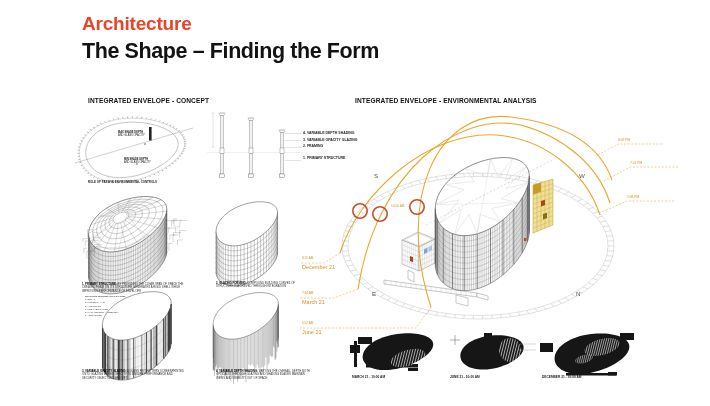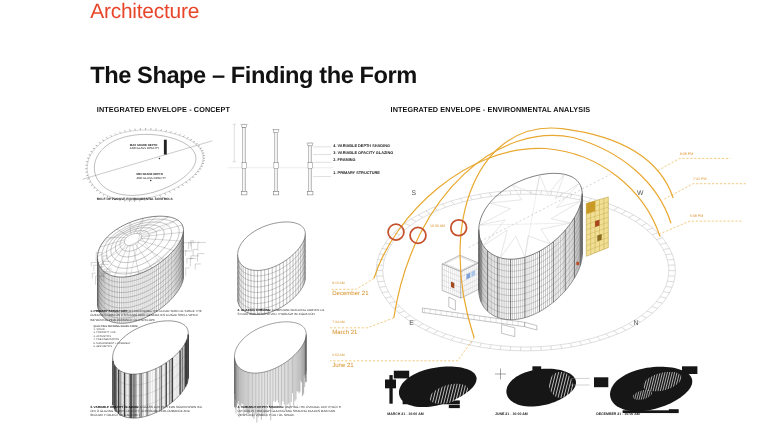--- a/index.html
+++ b/index.html
@@ -1,20 +1,20 @@
 <!DOCTYPE html>
 <html><head>
 <meta charset="utf-8">
 <style>
 html,body{margin:0;padding:0}
 body{width:710px;height:406px;background:#fff;font-family:"Liberation Sans",sans-serif;position:relative;overflow:hidden;color:#1a1a1a}
 .abs{position:absolute}
 .tiny{transform:scale(.5);transform-origin:0 0}
-#kicker{left:82px;top:0;font-size:19px;font-weight:normal;letter-spacing:-.2px}
-#title{left:82px;top:56px;font-size:21.5px;font-weight:bold;letter-spacing:-.4px;color:#121212}
+#kicker{left:82px;top:13px;font-size:19px;font-weight:bold;letter-spacing:-.2px}
+#title{left:82px;top:39px;font-size:21.5px;font-weight:bold;letter-spacing:-.4px;color:#121212}
 .sec-h{font-size:6.6px;font-weight:bold;letter-spacing:.1px;color:#111}
 .cap{font-size:5.6px;line-height:1.3;color:#333;width:210px}
 .cap b{color:#000}
 .planlab{font-size:5.2px;font-weight:bold;line-height:1.15;width:100px;color:#222}
 .pm{font-size:6.6px;width:80px}
 .am{font-size:6.2px;width:80px}
 .dt{font-size:11px;width:120px}
 .comp{font-size:6.2px;color:#555}
 .solcap{font-size:6.4px;font-weight:bold;color:#222;width:160px}
 .legend{font-size:4.6px;line-height:1.35;color:#444;width:90px}

